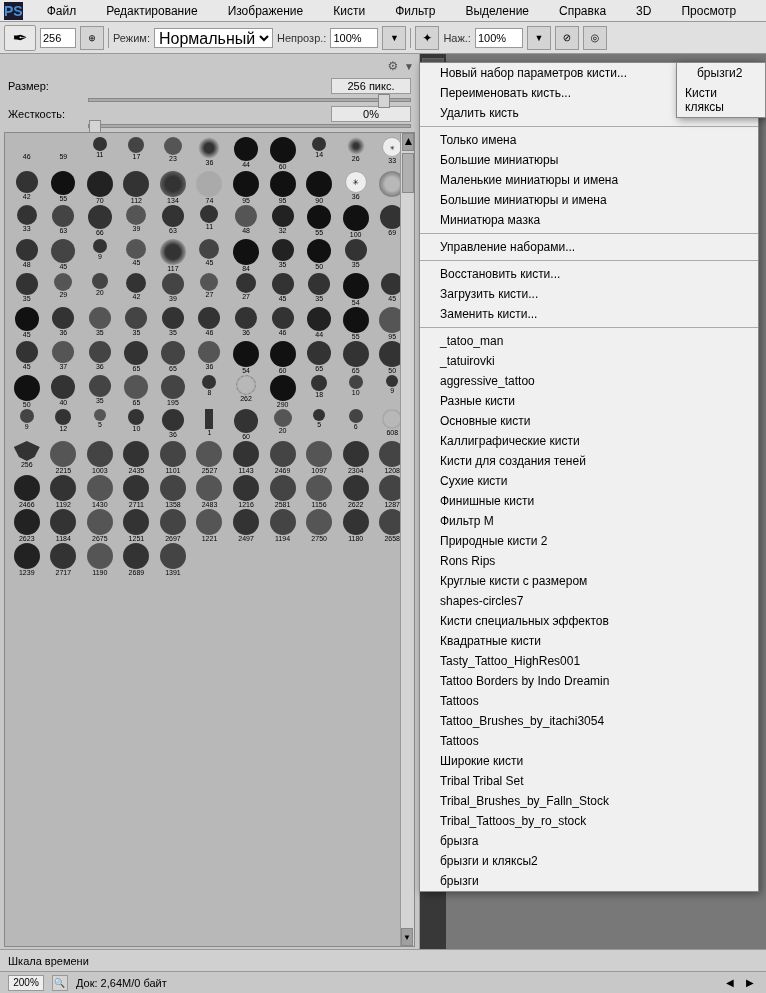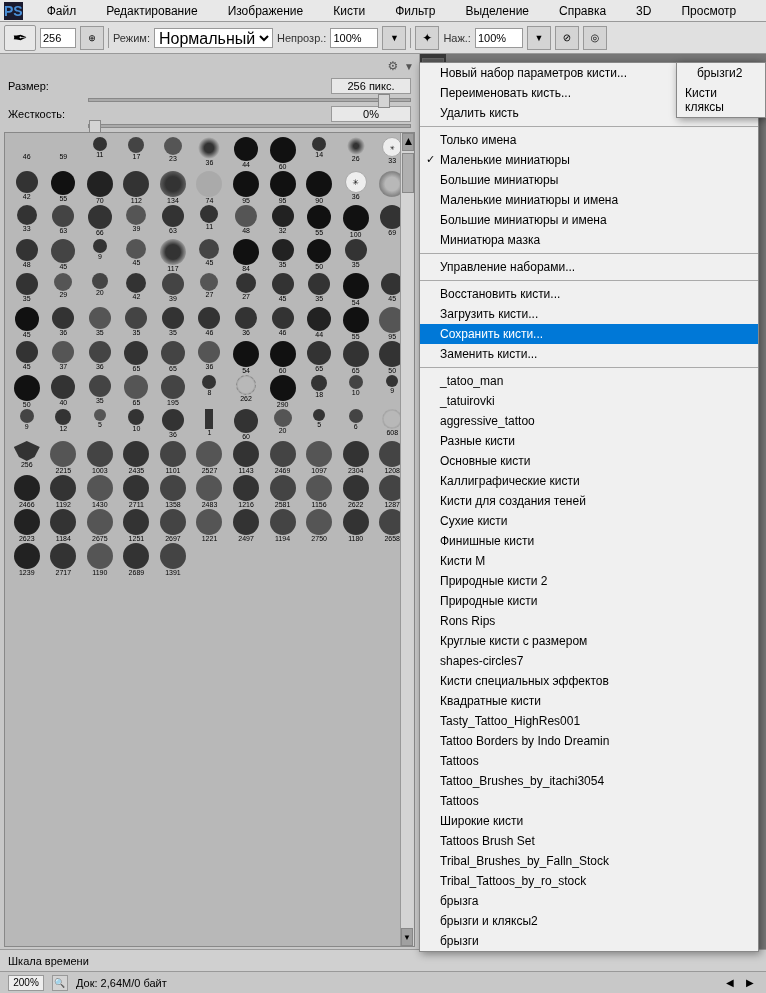--- a/index.html
+++ b/index.html
@@ -467,57 +467,54 @@
     <div class="canvas-inner" style="background:#787878;"></div>
   </div>
 </div>
 
 <div class="context-menu">
   <div class="menu-item">Новый набор параметров кисти...</div>
   <div class="menu-item">Переименовать кисть...</div>
   <div class="menu-item">Удалить кисть</div>
   <div class="menu-separator"></div>
   <div class="menu-item">Только имена</div>
-  <div class="menu-item checked">Маленькие миниатюры</div>
   <div class="menu-item">Большие миниатюры</div>
   <div class="menu-item">Маленькие миниатюры и имена</div>
   <div class="menu-item">Большие миниатюры и имена</div>
   <div class="menu-item">Миниатюра мазка</div>
   <div class="menu-separator"></div>
   <div class="menu-item">Управление наборами...</div>
   <div class="menu-separator"></div>
   <div class="menu-item">Восстановить кисти...</div>
   <div class="menu-item">Загрузить кисти...</div>
-  <div class="menu-item selected">Сохранить кисти...</div>
   <div class="menu-item">Заменить кисти...</div>
   <div class="menu-separator"></div>
   <div class="menu-item">_tatoo_man</div>
   <div class="menu-item">_tatuirovki</div>
   <div class="menu-item">aggressive_tattoo</div>
   <div class="menu-item">Разные кисти</div>
   <div class="menu-item">Основные кисти</div>
   <div class="menu-item">Каллиграфические кисти</div>
   <div class="menu-item">Кисти для создания теней</div>
   <div class="menu-item">Сухие кисти</div>
   <div class="menu-item">Финишные кисти</div>
-  <div class="menu-item">Кисти М</div>
+  <div class="menu-item">Фильтр М</div>
   <div class="menu-item">Природные кисти 2</div>
-  <div class="menu-item">Природные кисти</div>
   <div class="menu-item">Rons Rips</div>
   <div class="menu-item">Круглые кисти с размером</div>
   <div class="menu-item">shapes-circles7</div>
   <div class="menu-item">Кисти специальных эффектов</div>
   <div class="menu-item">Квадратные кисти</div>
   <div class="menu-item">Tasty_Tattoo_HighRes001</div>
   <div class="menu-item">Tattoo Borders by Indo Dreamin</div>
   <div class="menu-item">Tattoos</div>
   <div class="menu-item">Tattoo_Brushes_by_itachi3054</div>
   <div class="menu-item">Tattoos</div>
   <div class="menu-item">Широкие кисти</div>
-  <div class="menu-item">Tattoos Brush Set</div>
+  <div class="menu-item">Tribal Tribal Set</div>
   <div class="menu-item">Tribal_Brushes_by_Falln_Stock</div>
   <div class="menu-item">Tribal_Tattoos_by_ro_stock</div>
   <div class="menu-item">брызга</div>
   <div class="menu-item">брызги и кляксы2</div>
   <div class="menu-item">брызги</div>
 </div>
 
 <div class="submenu-panel">
   <div class="menu-item">брызги2</div>
   <div class="menu-item" style="white-space:normal;padding:3px 8px;font-size:12px;">Кисти кляксы</div>

